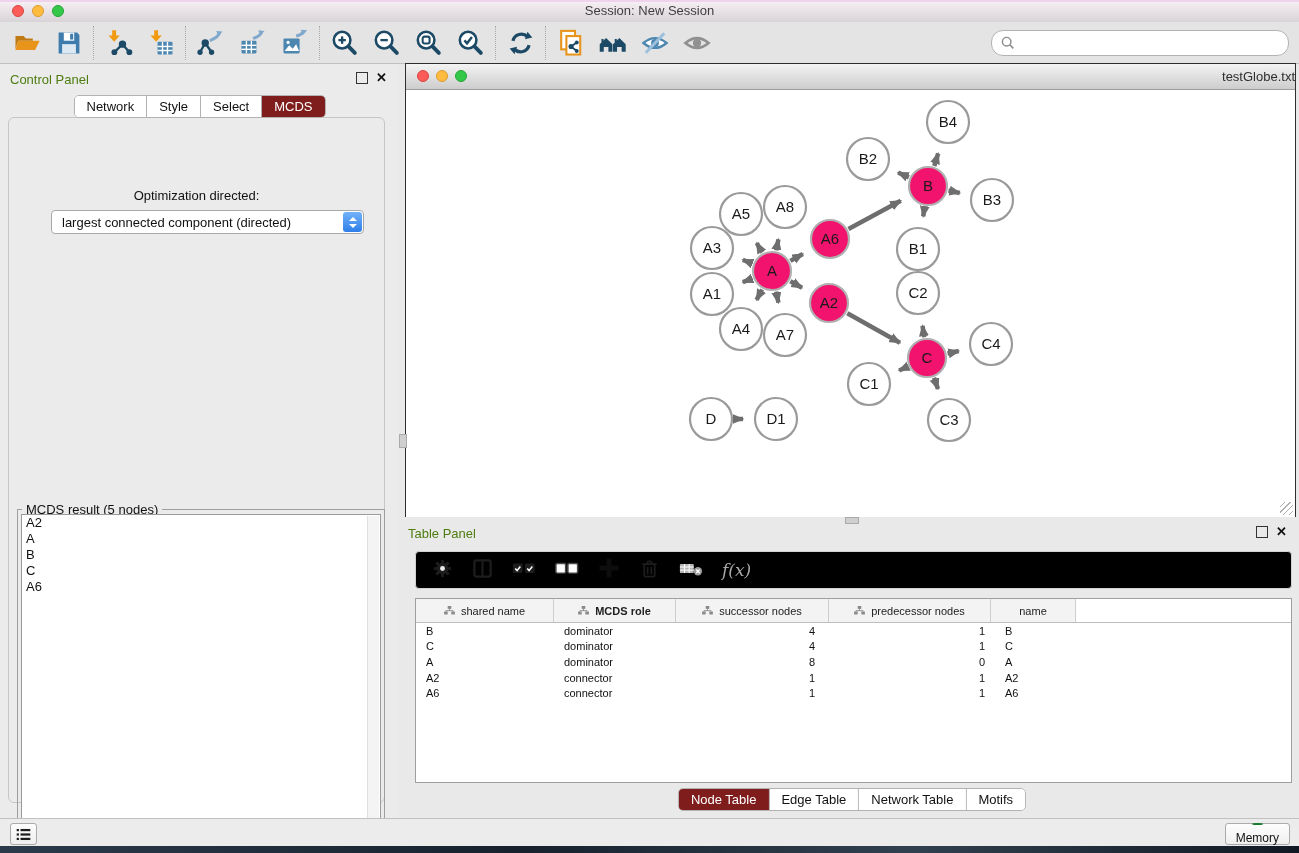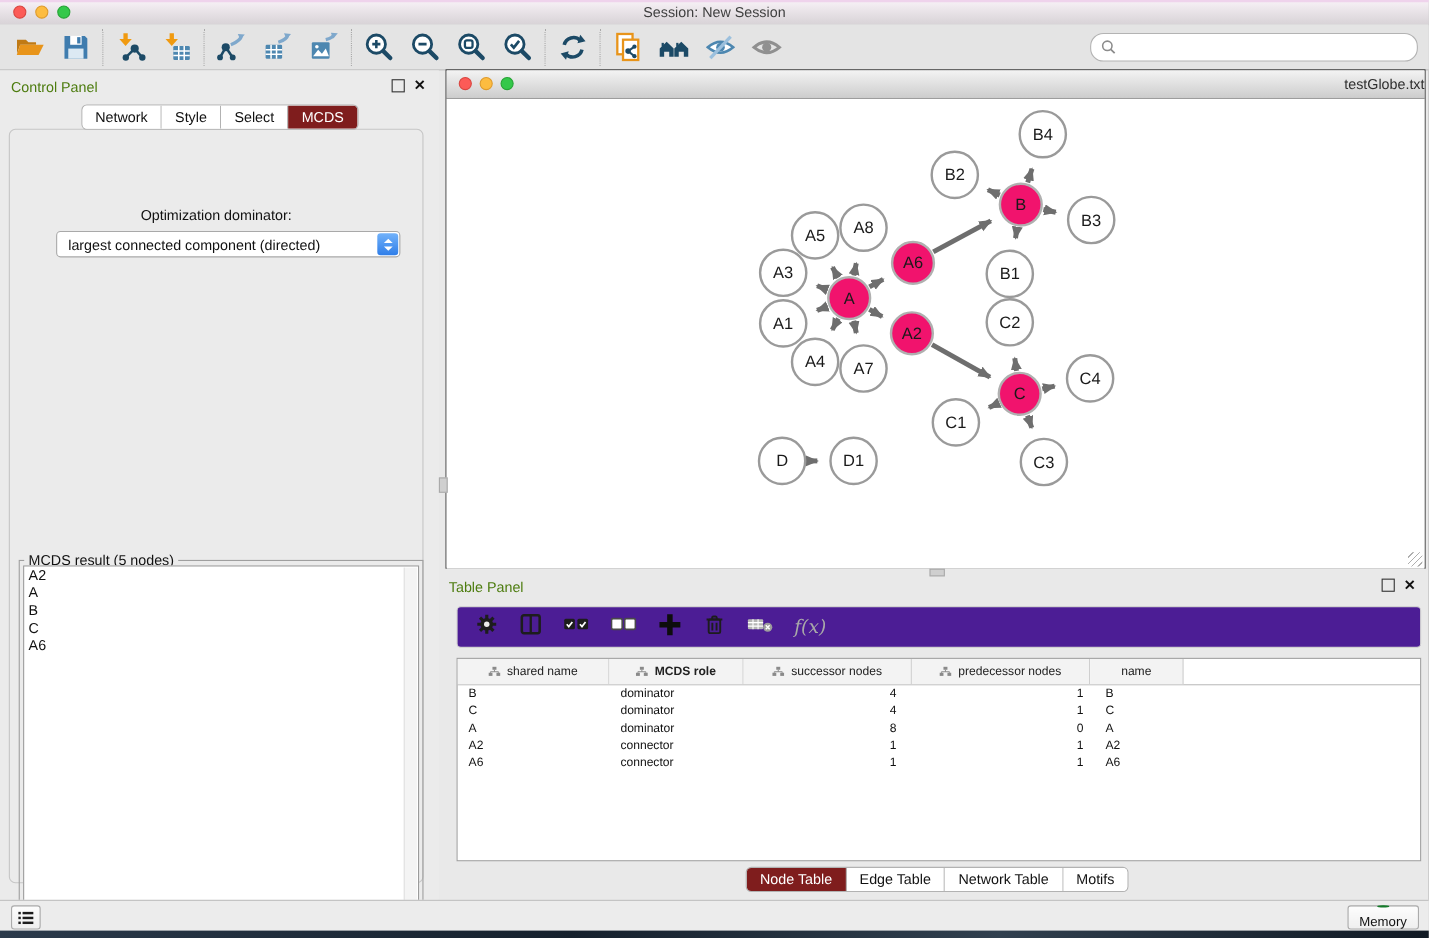--- a/index.html
+++ b/index.html
@@ -84,21 +84,21 @@
 
   
   .vsplit { position:absolute; left:399px; top:434px; width:6px; height:12px; background:#cfcfcf; border:1px solid #aaa; }
   .hsplit { position:absolute; left:845px; top:517px; width:12px; height:5px; background:#cfcfcf; border:1px solid #aaa; }
 
   
   .table-panel { position:absolute; left:405px; top:520px; width:894px; height:298px; }
   .tp-header { position:absolute; left:3px; top:6px; }
   .tp-winbtns { right:12px; top:6px; }
   .tp-toolbar { position:absolute; left:10px; top:31px; right:7px; height:38px;
-    border:1px solid #d2d2d2; border-radius:4px; background:#4c1d95;
+    border:1px solid #d2d2d2; border-radius:4px; background:#000000;
     display:flex; align-items:center; gap:19px; padding-left:16px; box-sizing:border-box; }
   .fx { font-family:"DejaVu Serif", serif; font-style:italic; font-size:17px; color:#a9a9a9; }
   .tp-table { position:absolute; left:10px; top:78px; right:7px; height:185px; background:#fff;
     border:1px solid #9f9f9f; box-sizing:border-box; overflow:hidden; }
   .thead { display:flex; height:23px; border-bottom:1px solid #bdbdbd; }
   .th { box-sizing:border-box; background:#f3f3f3; border-right:1px solid #cfcfcf;
     display:flex; align-items:center; justify-content:center; gap:6px;
     font-size:11px; color:#222; }
   .tr { display:flex; height:15.6px; align-items:center; }
   .td { box-sizing:border-box; font-size:11px; color:#111; white-space:nowrap; overflow:hidden; }
@@ -294,21 +294,21 @@
     </div>
   </div>
 
   <div class="control-panel">
     <div class="cp-header panel-title">Control Panel</div>
     <div class="win-btns cp-winbtns">
       <span class="float-box"></span>
       <span class="close-x">✕</span>
     </div>
     <div class="cp-box">
-      <div class="opt-label">Optimization dominator:</div>
+      <div class="opt-label">Optimization directed:</div>
       <div class="dropdown">
         <span class="value">largest connected component (directed)</span>
         <span class="stepper">
             <span class="tri-up"></span>
             <span class="tri-dn"></span>
           </span>
       </div>
       <div class="groupbox">
         <span class="gb-title">MCDS result (5 nodes)</span>
         <div class="gb-list" id="mcds-list">

